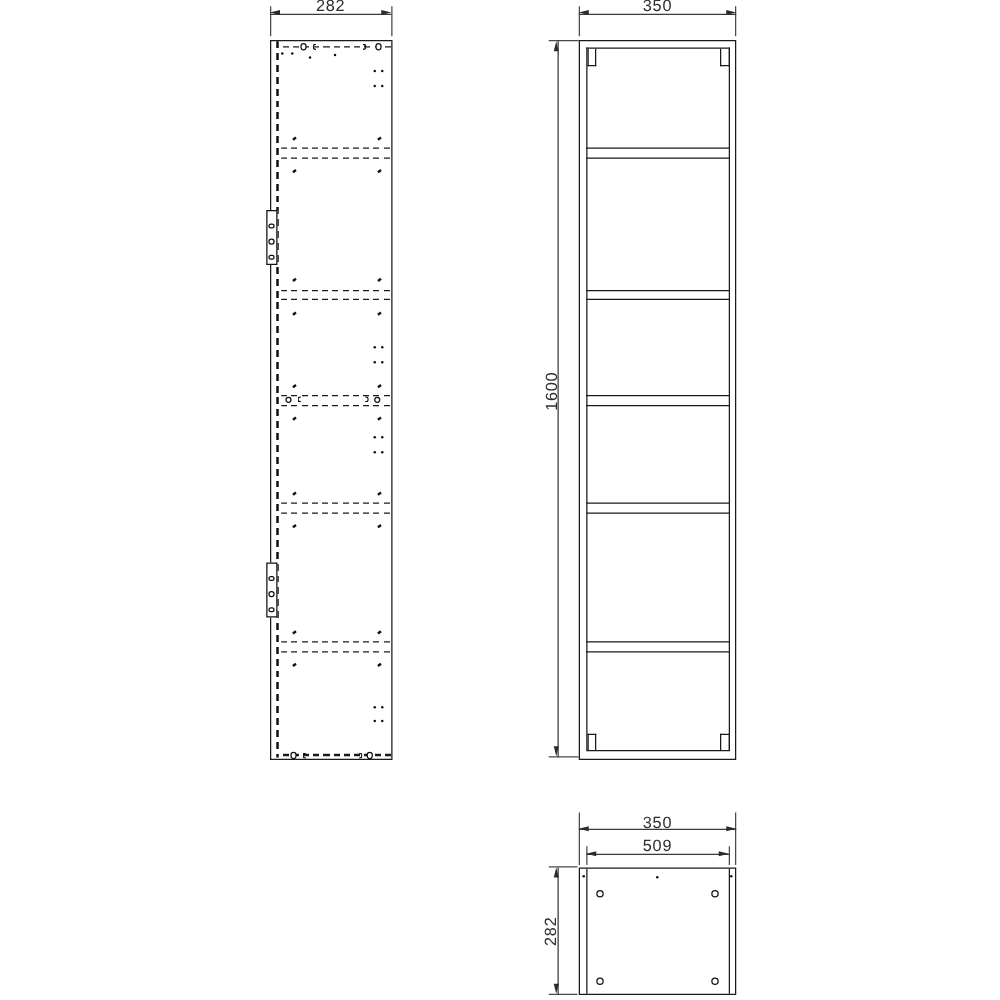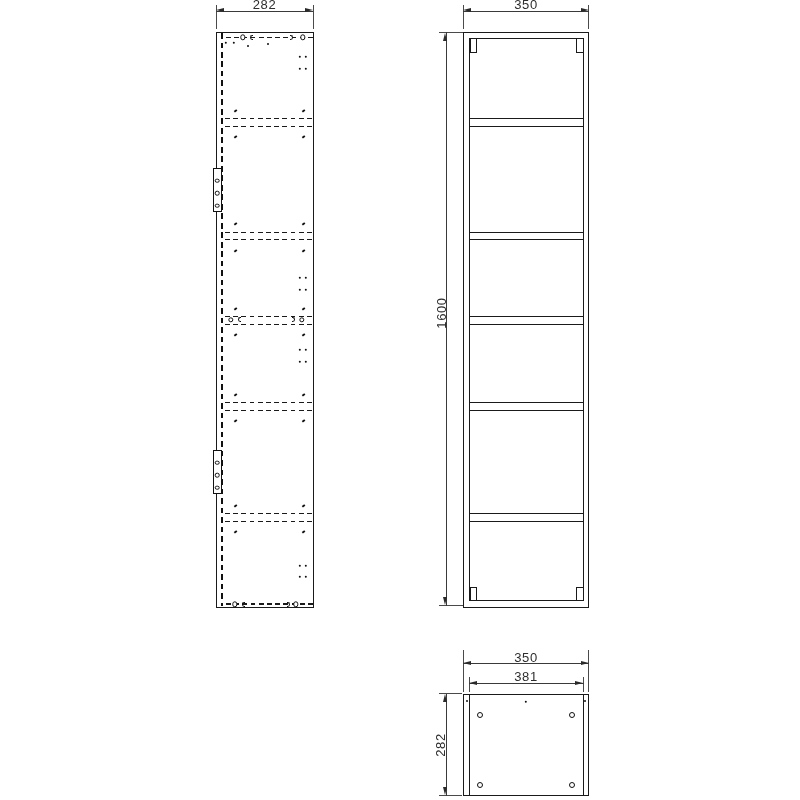--- a/index.html
+++ b/index.html
@@ -196,21 +196,21 @@
     <div class="arr arr-r" style="left:580.5px;top:661px;"></div>
     <div class="dimlabel hc" style="left:526px;top:650.5px;">350</div>
   </div>
 
   <div class="view">
     <div class="ext" style="left:468.6px;top:676.5px;width:1px;height:15.5px;"></div>
     <div class="ext" style="left:583.3px;top:676.5px;width:1px;height:15.5px;"></div>
     <div class="dln" style="left:469px;top:683.2px;width:114.8px;height:1px;"></div>
     <div class="arr arr-l" style="left:469px;top:681px;"></div>
     <div class="arr arr-r" style="left:575.3px;top:681px;"></div>
-    <div class="dimlabel hc" style="left:526px;top:670px;">381</div>
+    <div class="dimlabel hc" style="left:526px;top:670px;">509</div>
   </div>
 
   <div class="view">
     <div class="ext" style="left:438.5px;top:693.2px;width:23px;height:1px;"></div>
     <div class="ext" style="left:438.5px;top:794.9px;width:23px;height:1px;"></div>
     <div class="dln" style="left:445.6px;top:693.5px;width:1px;height:102px;"></div>
     <div class="arr arr-u" style="left:443.4px;top:694px;"></div>
     <div class="arr arr-d" style="left:443.4px;top:786.9px;"></div>
     <div class="dimlabel vc" style="left:439.8px;top:744.5px;">282</div>
   </div>

